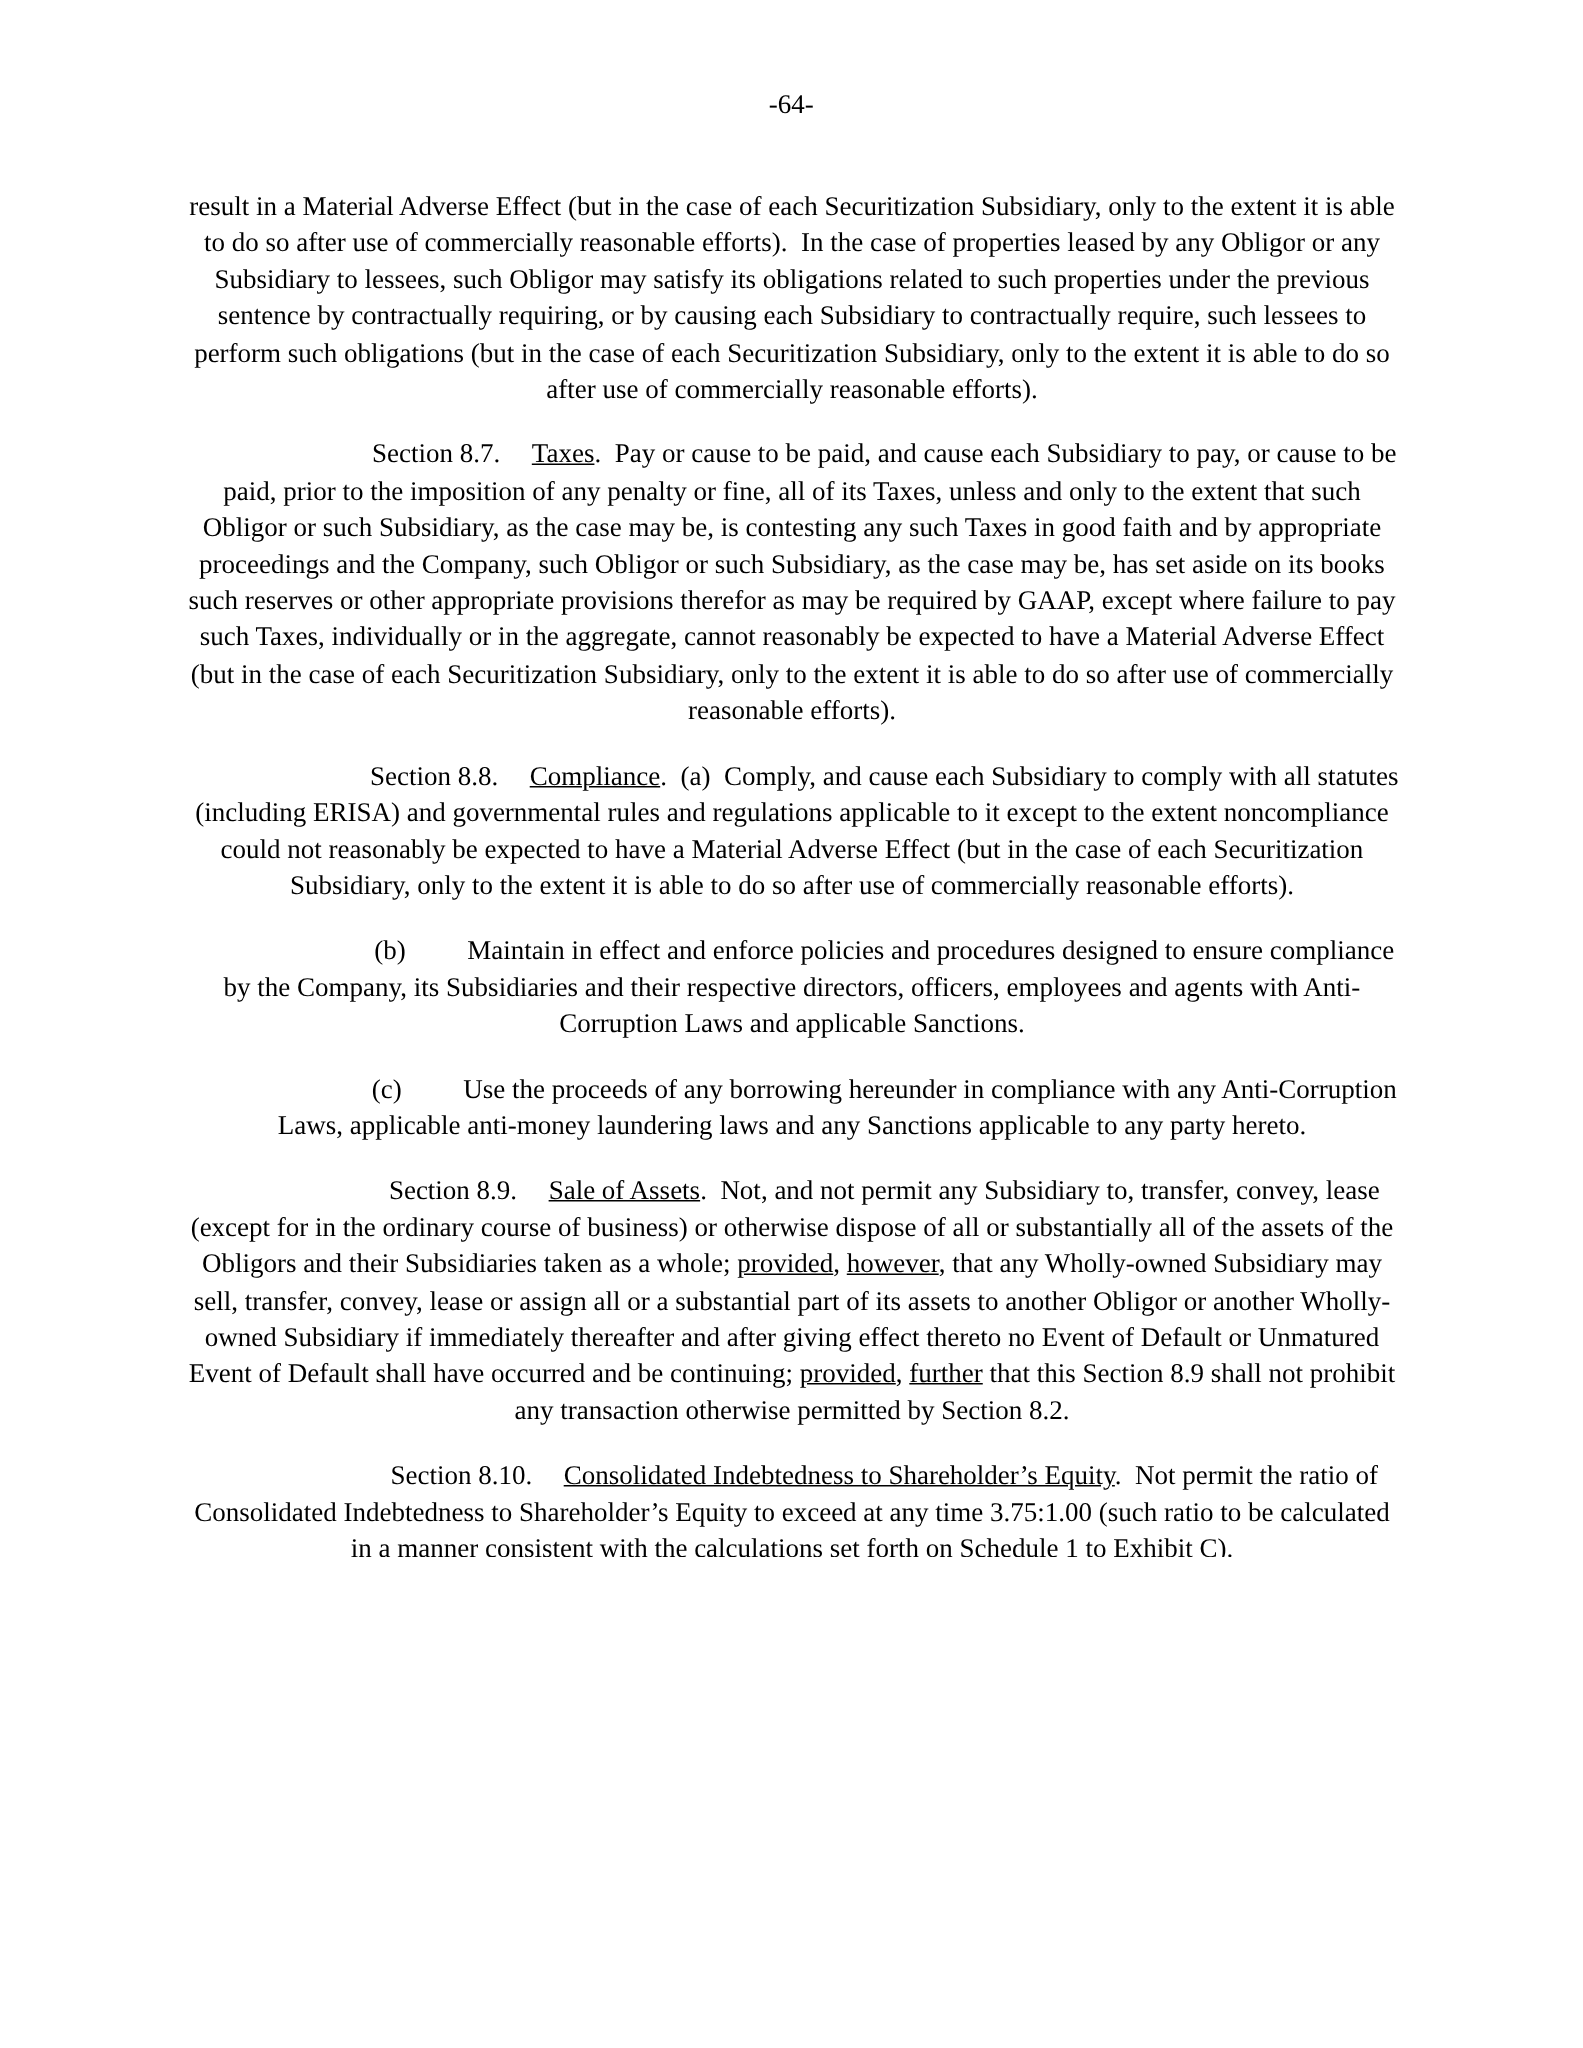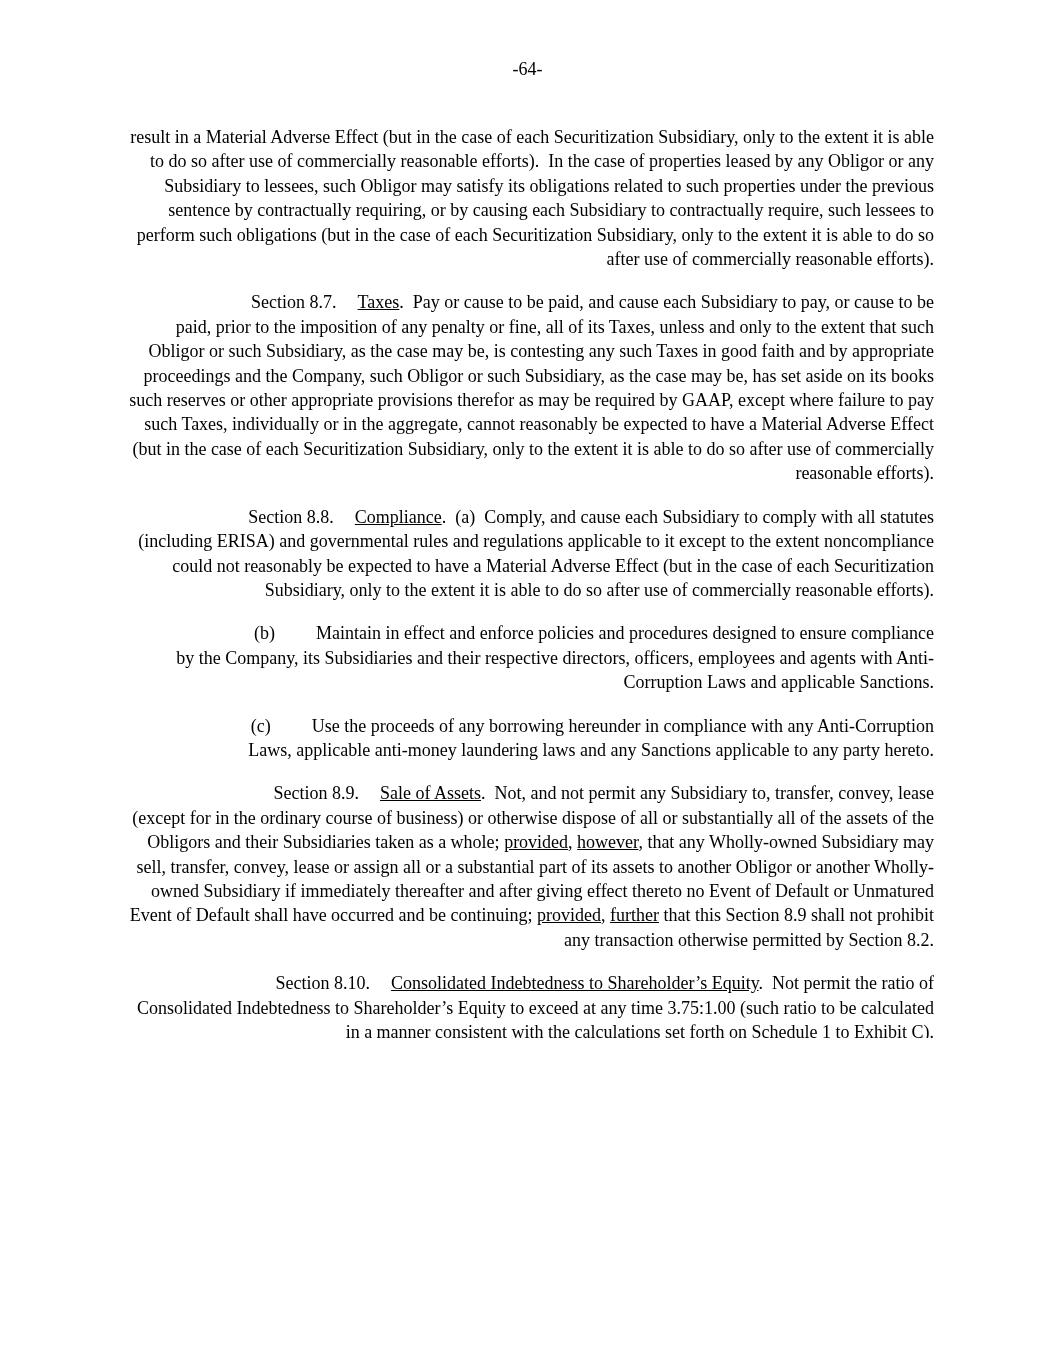--- a/index.html
+++ b/index.html
@@ -26,21 +26,21 @@
     text-align: center;
   }
   .content {
     position: absolute;
     top: 125px;
     left: 122px;
     width: 812px;
   }
   .para {
     margin: 0 0 19px 0;
-    text-align: right;
+    text-align: center;
   }
   .para.indent {
     text-indent: 123px;
   }
   .u {
     text-decoration: underline;
   }
   .tab {
     display: inline-block;
     text-indent: 0;

